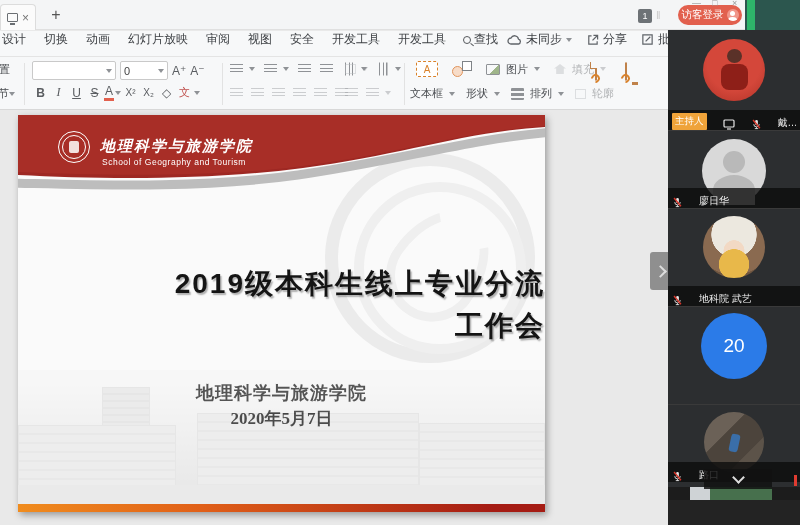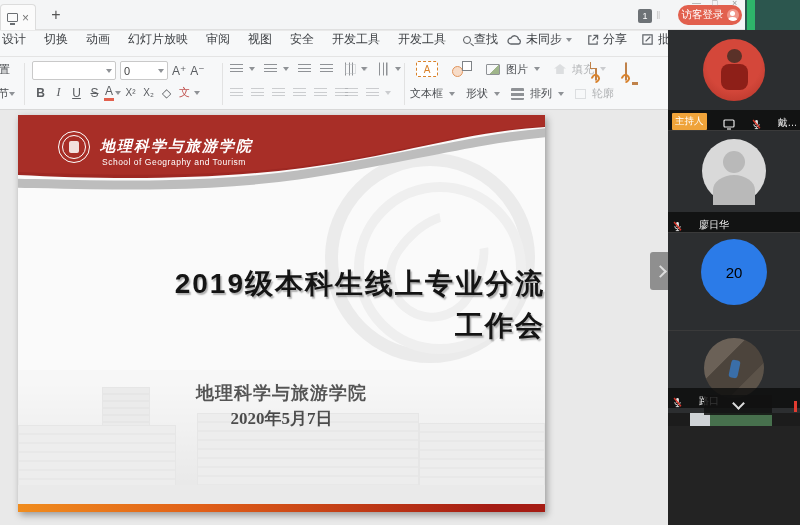--- a/index.html
+++ b/index.html
@@ -97,30 +97,30 @@
   .bldg .wingR{left:76%;bottom:18px;width:24%;height:64px}
   .bldg .ground{position:absolute;bottom:0;width:100%;height:20px;background:#c2c2c2}
   .grad-bar{position:absolute;left:0;bottom:0;width:100%;height:8px;background:linear-gradient(90deg,#f08c1e,#e05f18 35%,#a51c14 90%)}
 
   
   .collapse{position:absolute;left:650px;top:252px;width:18px;height:38px;background:#8f8f8f;border-radius:3px 0 0 3px;color:#f5f5f5;font-size:13px;display:flex;align-items:center;justify-content:center}
 
   
   .vpanel{position:absolute;left:668px;top:30px;width:132px;height:495px;background:#232323;display:flex;flex-direction:column}
   .tile{position:relative;border-bottom:1px solid #3a3a3a;background:#2c2e30;overflow:hidden}
-  .t-1{height:101px}.t-2{height:102px}.t-3{height:98px}.t-4{height:98px}.t-5{height:95px;border-bottom:none}
+  .t-1{height:101px}.t-2{height:78px}.t-3{height:98px}.t-4{height:98px}.t-5{height:95px;border-bottom:none}
   .avatar{position:absolute;left:50%;transform:translateX(-50%);border-radius:50%}
   .av-host{top:9px;width:62px;height:62px;background:radial-gradient(circle at 50% 40%,#d4473a 0 55%,#b03227 100%)}
   .av-host .head{position:absolute;left:24px;top:10px;width:15px;height:14px;border-radius:50%;background:#5a3128}
   .av-host .body{position:absolute;left:18px;top:25px;width:27px;height:26px;border-radius:8px;background:#8e1f18}
   .av-default{top:8px;width:64px;height:64px;background:#d9d9d9}
   .av-default .head{position:absolute;left:21px;top:12px;width:22px;height:22px;border-radius:50%;background:#b9b9b9}
   .av-default .body{position:absolute;left:11px;top:36px;width:42px;height:30px;border-radius:50% 50% 0 0;background:#b9b9b9}
   .av-anime{top:7px;width:62px;height:62px;background:radial-gradient(circle at 50% 78%,#e8b84a 0 26%,transparent 27%),radial-gradient(circle at 50% 56%,#f2d9c4 0 22%,transparent 23%),radial-gradient(circle at 50% 30%,#ece8df 0 42%,#8a6a50 43% 75%,#6f5640 76%)}
-  .av-num{top:6px;width:66px;height:66px;background:#2b7be8;display:flex;align-items:center;justify-content:center;color:#000000;font-size:15px}
+  .av-num{top:6px;width:66px;height:66px;background:#2b7be8;display:flex;align-items:center;justify-content:center;color:#ffffff;font-size:19px}
   .av-photo{top:7px;width:60px;height:60px;background:linear-gradient(135deg,#6b6157 0 35%,#4c443c 36% 70%,#5c5349 71%)}
   .av-photo .fig{position:absolute;left:26px;top:22px;width:9px;height:18px;background:#3a6ea8;border-radius:3px;transform:rotate(12deg)}
   .namebar{position:absolute;left:0;bottom:0;width:100%;height:20px;background:rgba(12,12,12,.78);display:flex;align-items:flex-end;gap:16px;padding:0 4px;font-size:10px;color:#efefef;white-space:nowrap;overflow:hidden}
   .host-badge{background:#efa33a;color:#fff;font-size:9.5px;padding:2px 3px;border-radius:1px;flex:none}
   .micwrap,.sharewrap{flex:none;display:flex}
   .pname{overflow:hidden;text-overflow:ellipsis}
   .chev-btn{position:absolute;left:36px;bottom:11px;width:68px;height:20px;background:rgba(18,18,18,.85);display:flex;align-items:center;justify-content:center;z-index:5}
   .chev{width:9px;height:9px;border-left:2px solid #ddd;border-bottom:2px solid #ddd;transform:rotate(-45deg);margin-top:-4px}
   .red-sliver{position:absolute;right:3px;bottom:14px;width:3px;height:11px;background:#e03c31;z-index:6}
   .partial{position:absolute;left:0;bottom:0;width:100%;height:13px;background:#1c1c1c;z-index:4}
@@ -399,20 +399,34 @@
               <rect x="6" y="1.5" width="4" height="7.5" rx="2" fill="#e8e8e8"></rect>
               <path d="M4,7.5 a4,4 0 0 0 8,0" stroke="#e8e8e8" stroke-width="1.3" fill="none"></path>
               <path d="M8,12 V14 M5.5,14 H10.5" stroke="#e8e8e8" stroke-width="1.3"></path>
               <path d="M3,1.5 L13,13.5" stroke="#d8372c" stroke-width="2"></path>
             </svg>
         </span>
         <span class="pname">廖日华</span>
       </div>
     </div>
 
+    <div class="tile t-3">
+      <div class="avatar av-anime"></div>
+      <div class="namebar">
+        <span class="micwrap">
+          <svg width="11" height="11" viewBox="0 0 16 16">
+              <rect x="6" y="1.5" width="4" height="7.5" rx="2" fill="#e8e8e8"></rect>
+              <path d="M4,7.5 a4,4 0 0 0 8,0" stroke="#e8e8e8" stroke-width="1.3" fill="none"></path>
+              <path d="M8,12 V14 M5.5,14 H10.5" stroke="#e8e8e8" stroke-width="1.3"></path>
+              <path d="M3,1.5 L13,13.5" stroke="#d8372c" stroke-width="2"></path>
+            </svg>
+        </span>
+        <span class="pname">地科院 武艺</span>
+      </div>
+    </div>
 
     <div class="tile t-4">
       <div class="avatar av-num">20</div>
     </div>
 
     <div class="tile t-5">
       <div class="avatar av-photo">
           <span class="fig"></span>
         </div>
       <div class="namebar" style="bottom:18px">

